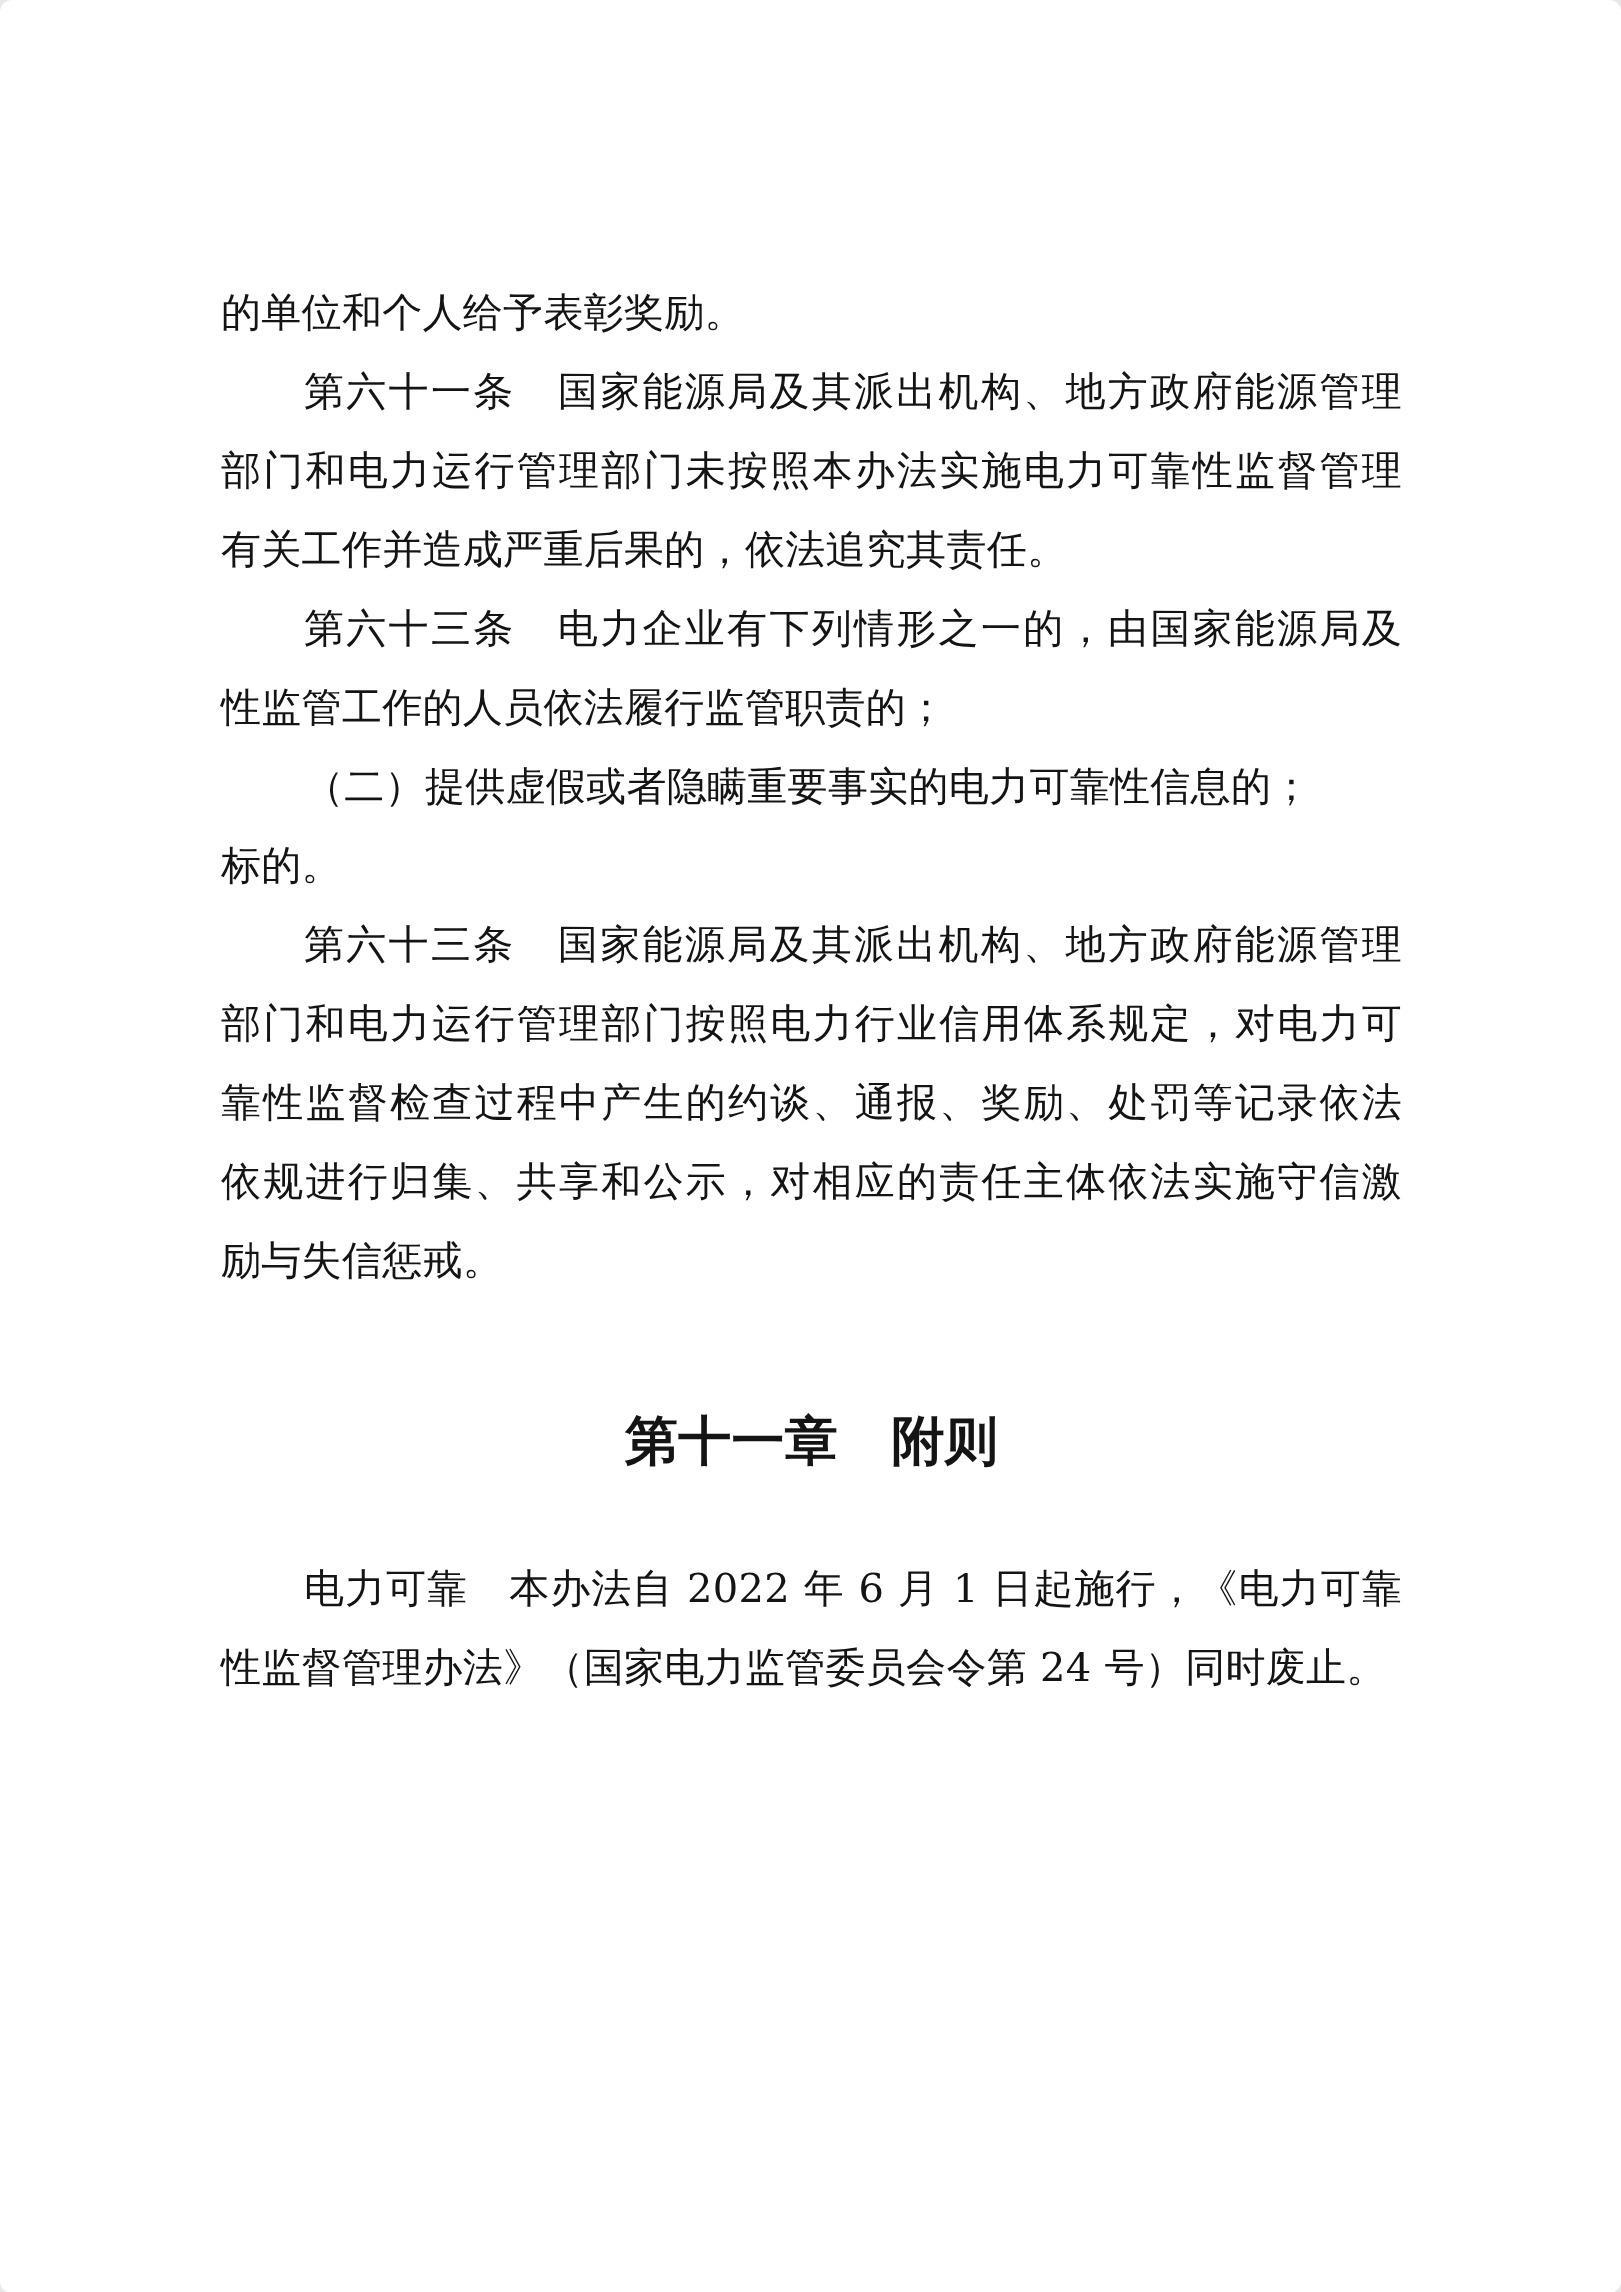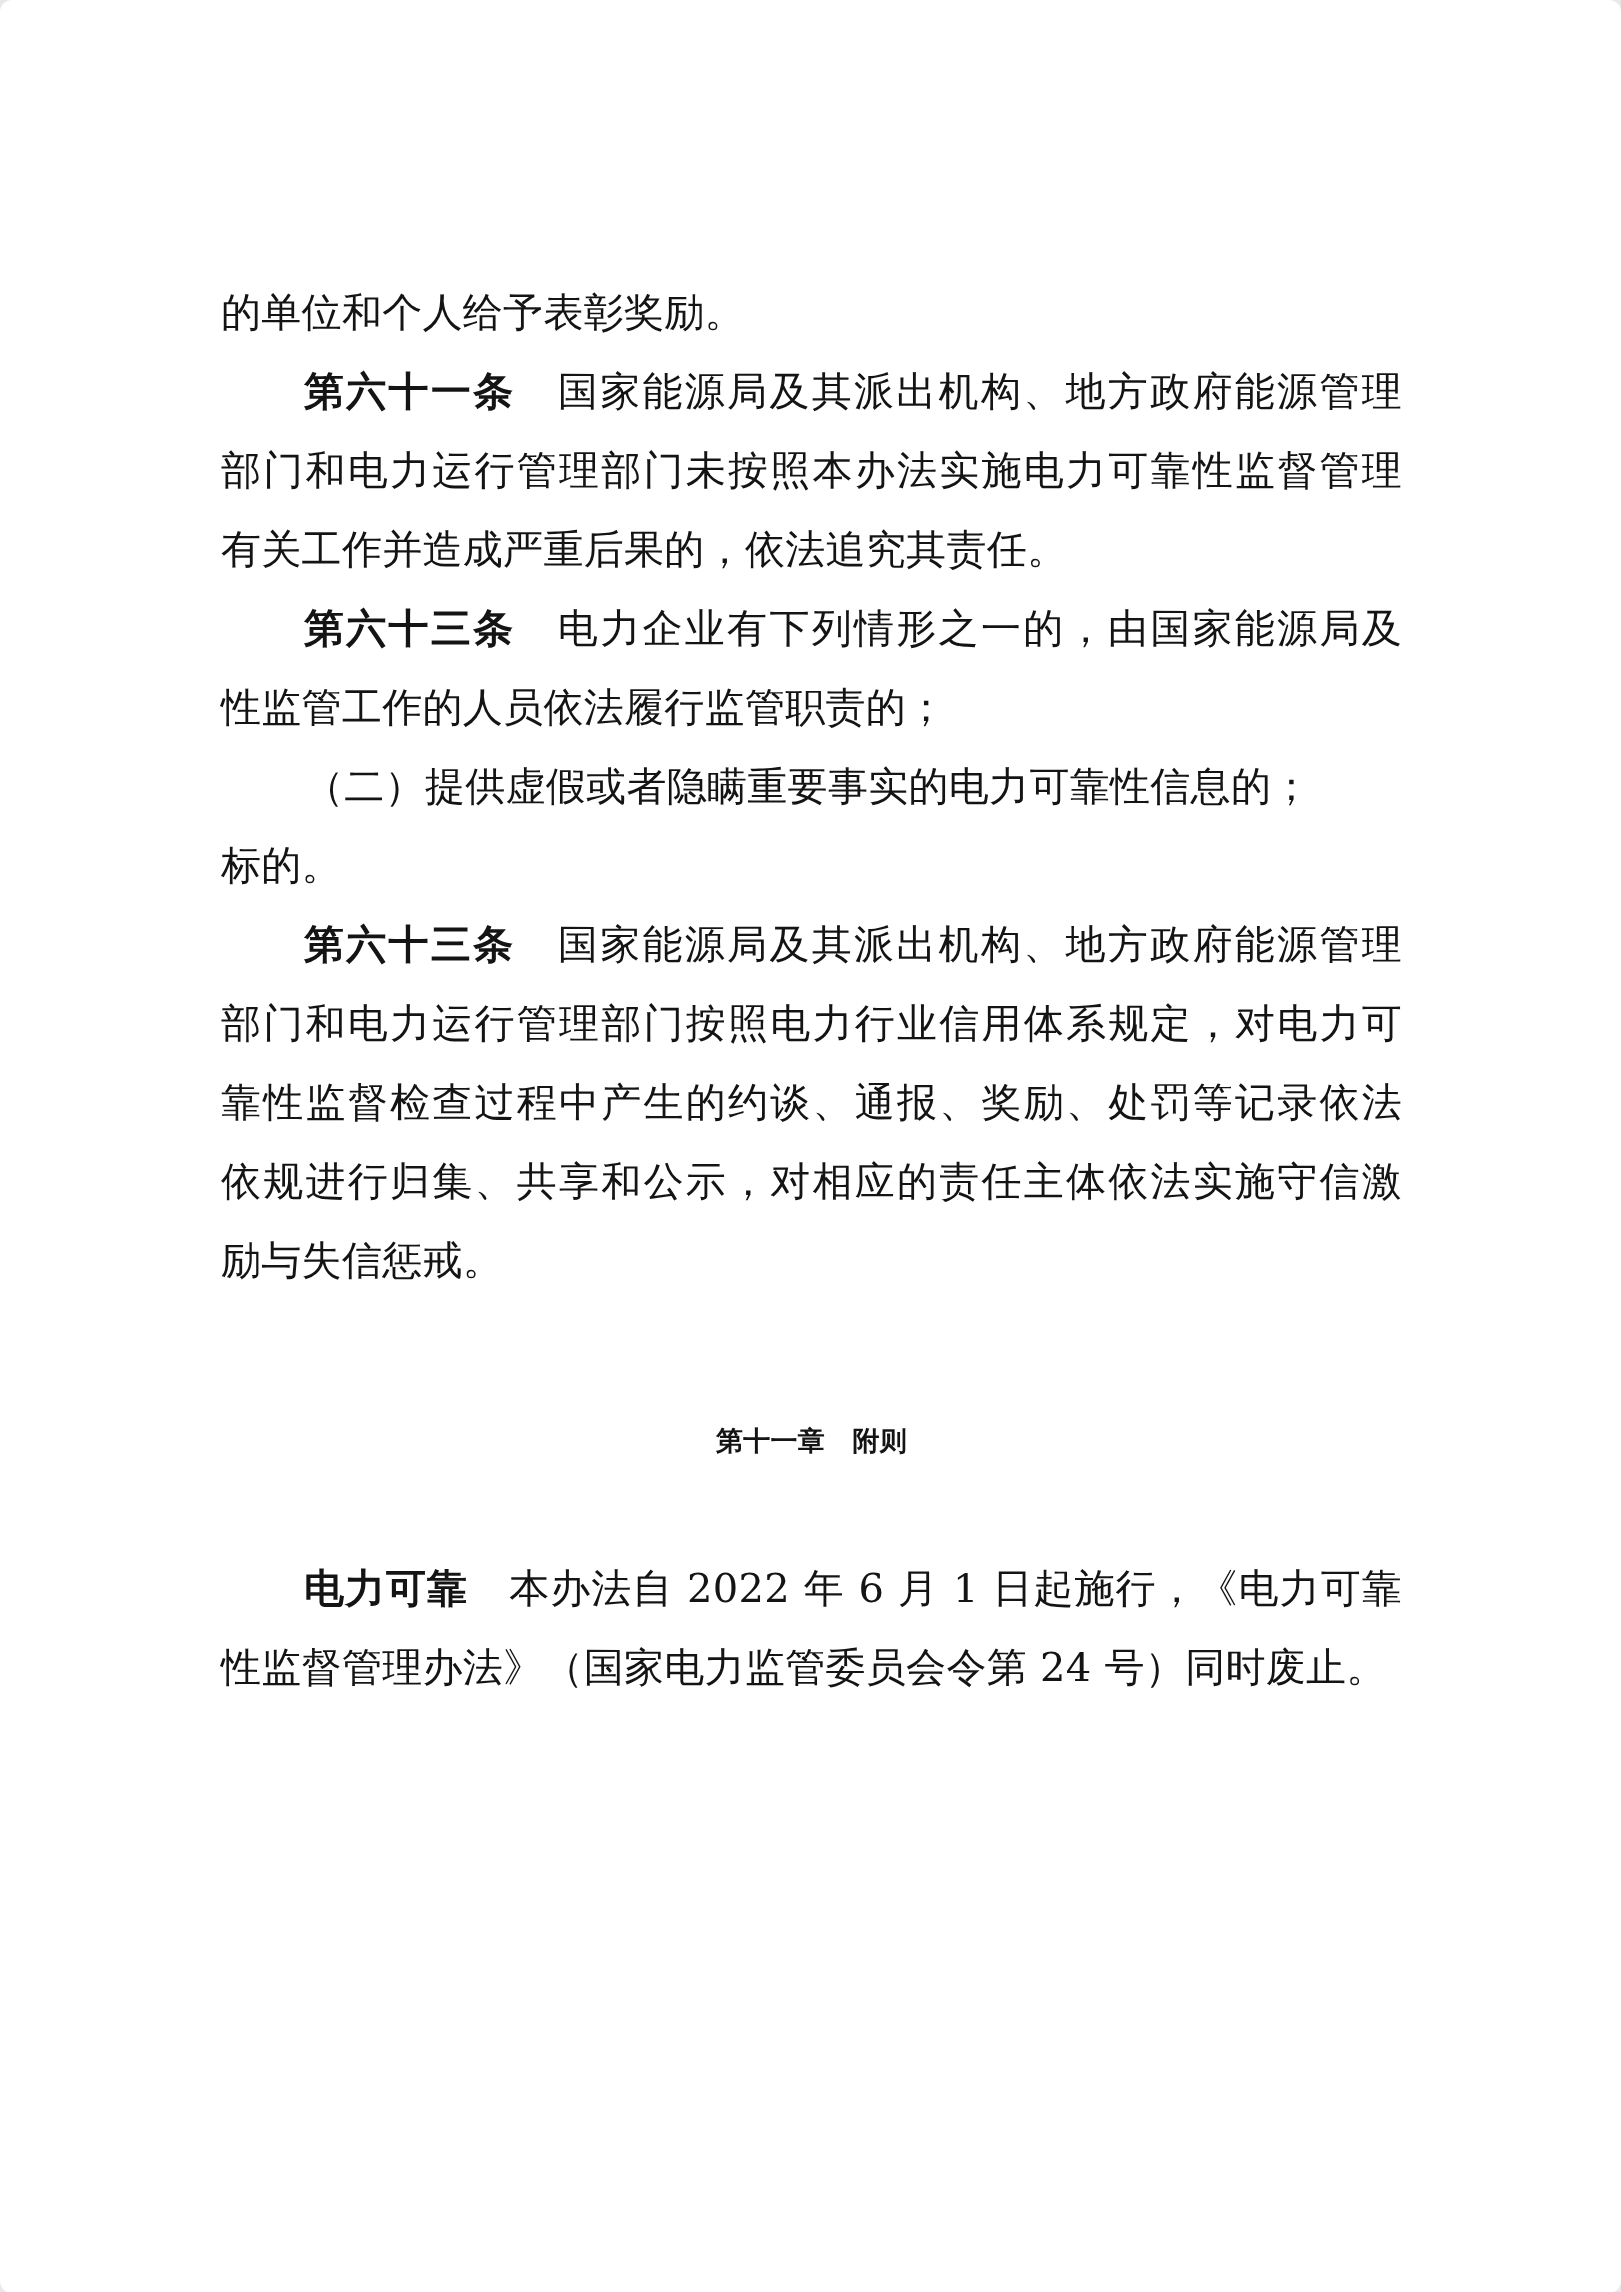--- a/index.html
+++ b/index.html
@@ -40,30 +40,30 @@
     text-align-last: justify;
     text-justify: inter-character;
   }
   
   .line.indent {
     padding-left: 83px;
   }
   
   .line .b {
     font-family: "DejaVu Sans", sans-serif;
-    font-weight: 700;
+    font-weight: 400;
   }
   
   .line.heading {
     margin-top: 101px;
     margin-bottom: 69px;
     padding-left: 0;
     text-align: left;
     text-align-last: center;
-    font-size: 27px;
+    font-size: 53px;
   }
   .line.heading .b {
     font-family: "DejaVu Sans", sans-serif;
     font-weight: 700;
   }
 </style>
 </head>
 <body>
 
 <div class="page">

